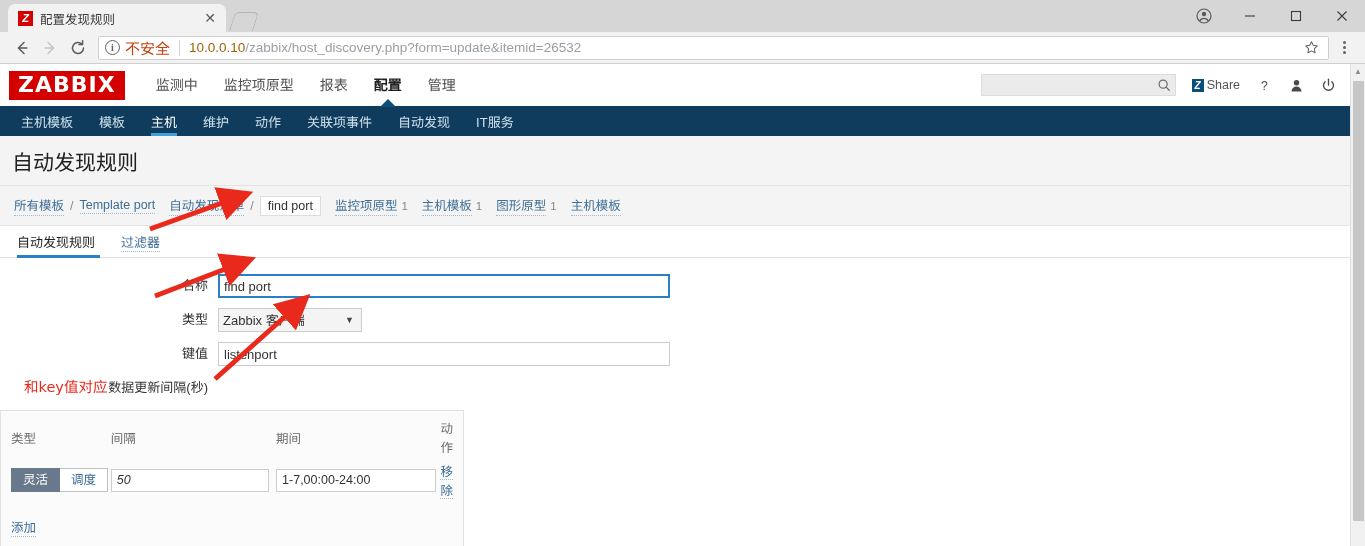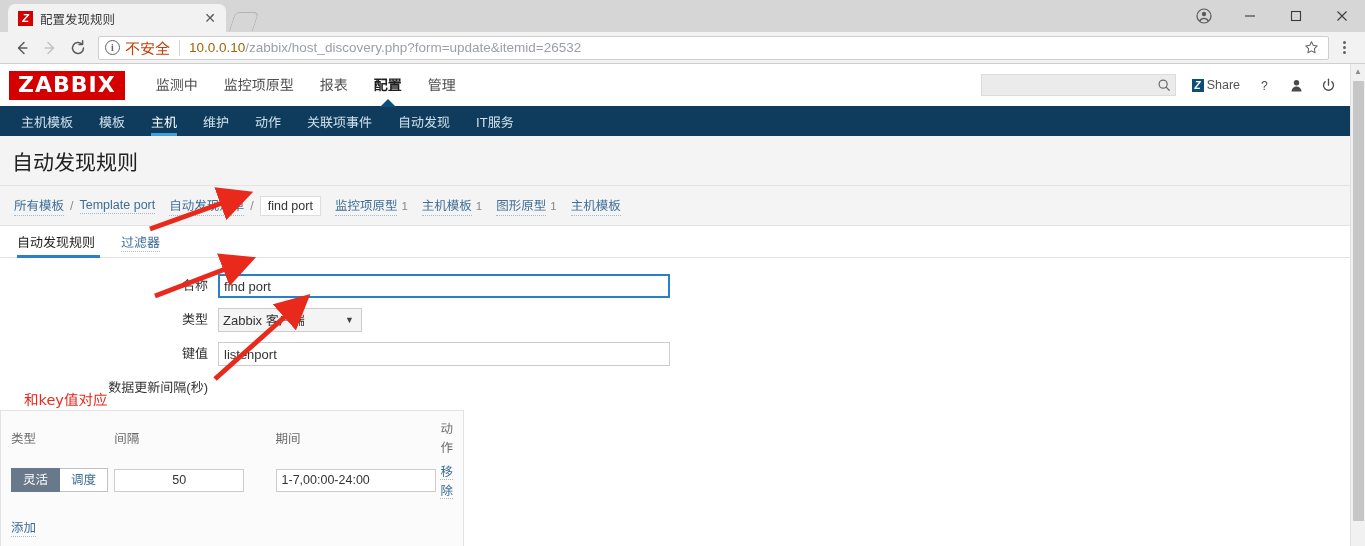--- a/index.html
+++ b/index.html
@@ -491,21 +491,21 @@
   .int-input {
     height: 23px;
     border: 1px solid #cccccc;
     background: #fff;
     font-size: 12.5px;
     font-family: inherit;
     padding: 0 5px;
     outline: none;
     color: #333;
   }
-  .int-delay { width: 130px; text-align: center; }
+  .int-delay { width: 158px; text-align: left; font-style: italic; }
   .int-period { width: 160px; }
   .link-action {
     color: #3e6e96;
     font-size: 12.5px;
     text-decoration: none;
     border-bottom: 1px dotted #9dbad1;
     cursor: pointer;
   }
   .add-link {
     display: inline-block;
@@ -805,21 +805,21 @@
       </defs>
 
       <path d="M150,165 L225,138" stroke="#e8291c" stroke-width="5" fill="none" marker-end="url(#ah)"></path>
 
       <path d="M155,232 L228,204" stroke="#e8291c" stroke-width="5" fill="none" marker-end="url(#ah)"></path>
 
       <path d="M215,315 L288,250" stroke="#e8291c" stroke-width="5" fill="none" marker-end="url(#ah)"></path>
     </svg>
 
     <div class="annotations">
-      <span class="anno-text" style="left:24px; top:324px;">和key值对应</span>
+      <span class="anno-text" style="left:24px; top:311px;">和key值对应</span>
     </div>
 
   </div>
 
   <div class="page-scrollbar">
     <div class="sb-arrow">▲</div>
     <div class="sb-thumb"></div>
   </div>
 </div>
 

